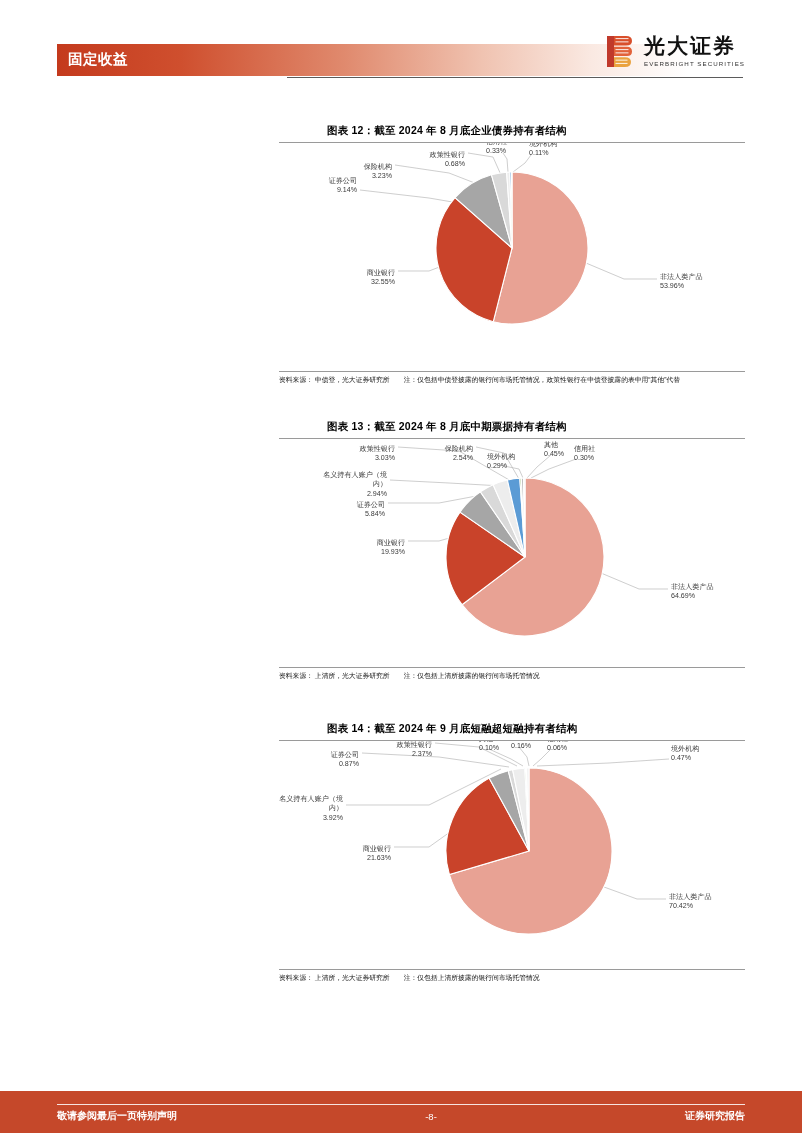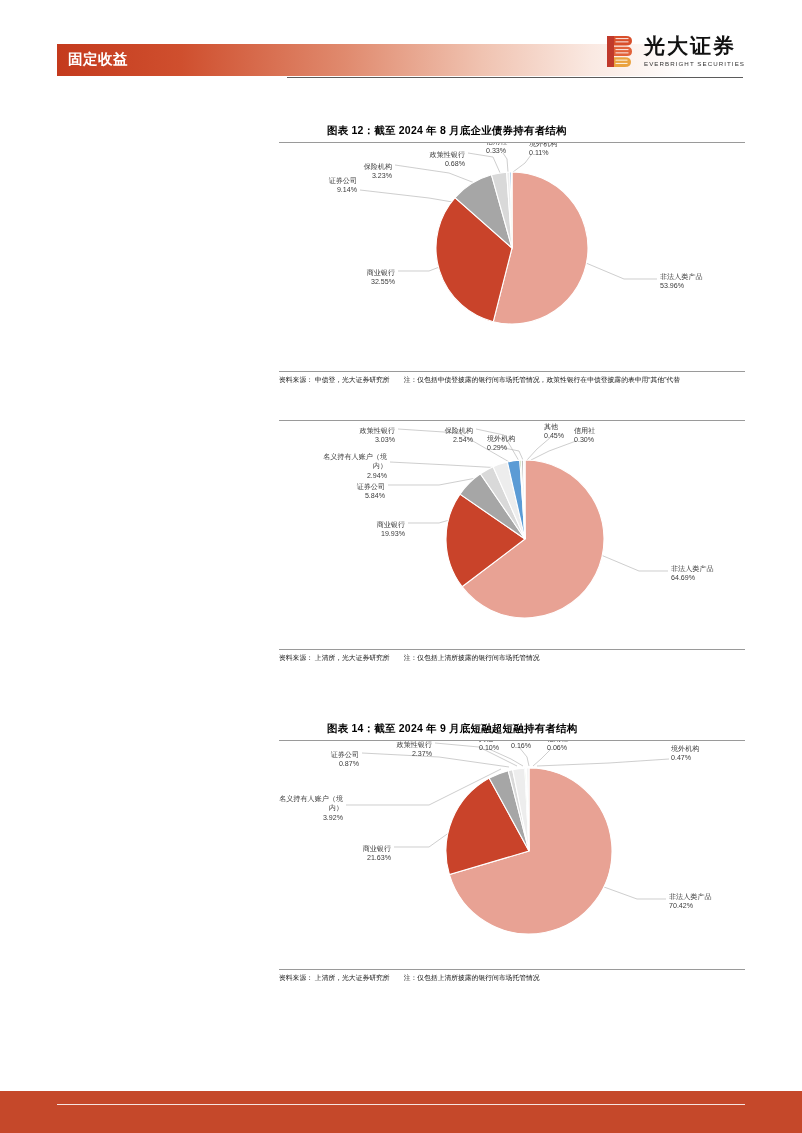--- a/index.html
+++ b/index.html
@@ -220,20 +220,21 @@
         </svg>
     </div>
     <div class="fig-foot-rule"></div>
     <div class="fig-foot">
       <span class="fig-foot-src">资料来源： 中债登，光大证券研究所</span>
       <span class="fig-foot-note">注：仅包括中债登披露的银行间市场托管情况，政策性银行在中债登披露的表中用“其他”代替</span>
     </div>
   </div>
 
   <div class="figure" style="top:420px;">
+    <div class="fig-title">图表 13：截至 2024 年 8 月底中期票据持有者结构</div>
     <div class="fig-title-rule"></div>
     <div class="fig-body">
       <svg class="pie-svg" id="pie-1" width="466" height="228" viewBox="0 0 466 228">
           <g>
             <polyline points="322,134 360,150 389,150" class="leader"></polyline>
             <polyline points="129,102 160,102 184,95" class="leader"></polyline>
             <polyline points="109,64 160,64 208,55" class="leader"></polyline>
             <polyline points="111,41 170,44 223,47" class="leader"></polyline>
             <polyline points="119,8 180,12 232,42" class="leader"></polyline>
             <polyline points="197,8 225,14 240,40" class="leader"></polyline>
@@ -310,14 +311,19 @@
     </div>
     <div class="fig-foot-rule"></div>
     <div class="fig-foot">
       <span class="fig-foot-src">资料来源： 上清所，光大证券研究所</span>
       <span class="fig-foot-note">注：仅包括上清所披露的银行间市场托管情况</span>
     </div>
   </div>
 
   <div class="footer-band"></div>
   <div class="footer-rule"></div>
+  <div class="footer-inner">
+    <span>敬请参阅最后一页特别声明</span>
+    <span class="footer-page">-8-</span>
+    <span>证券研究报告</span>
+  </div>
 
 </div>
 
 </body></html>

